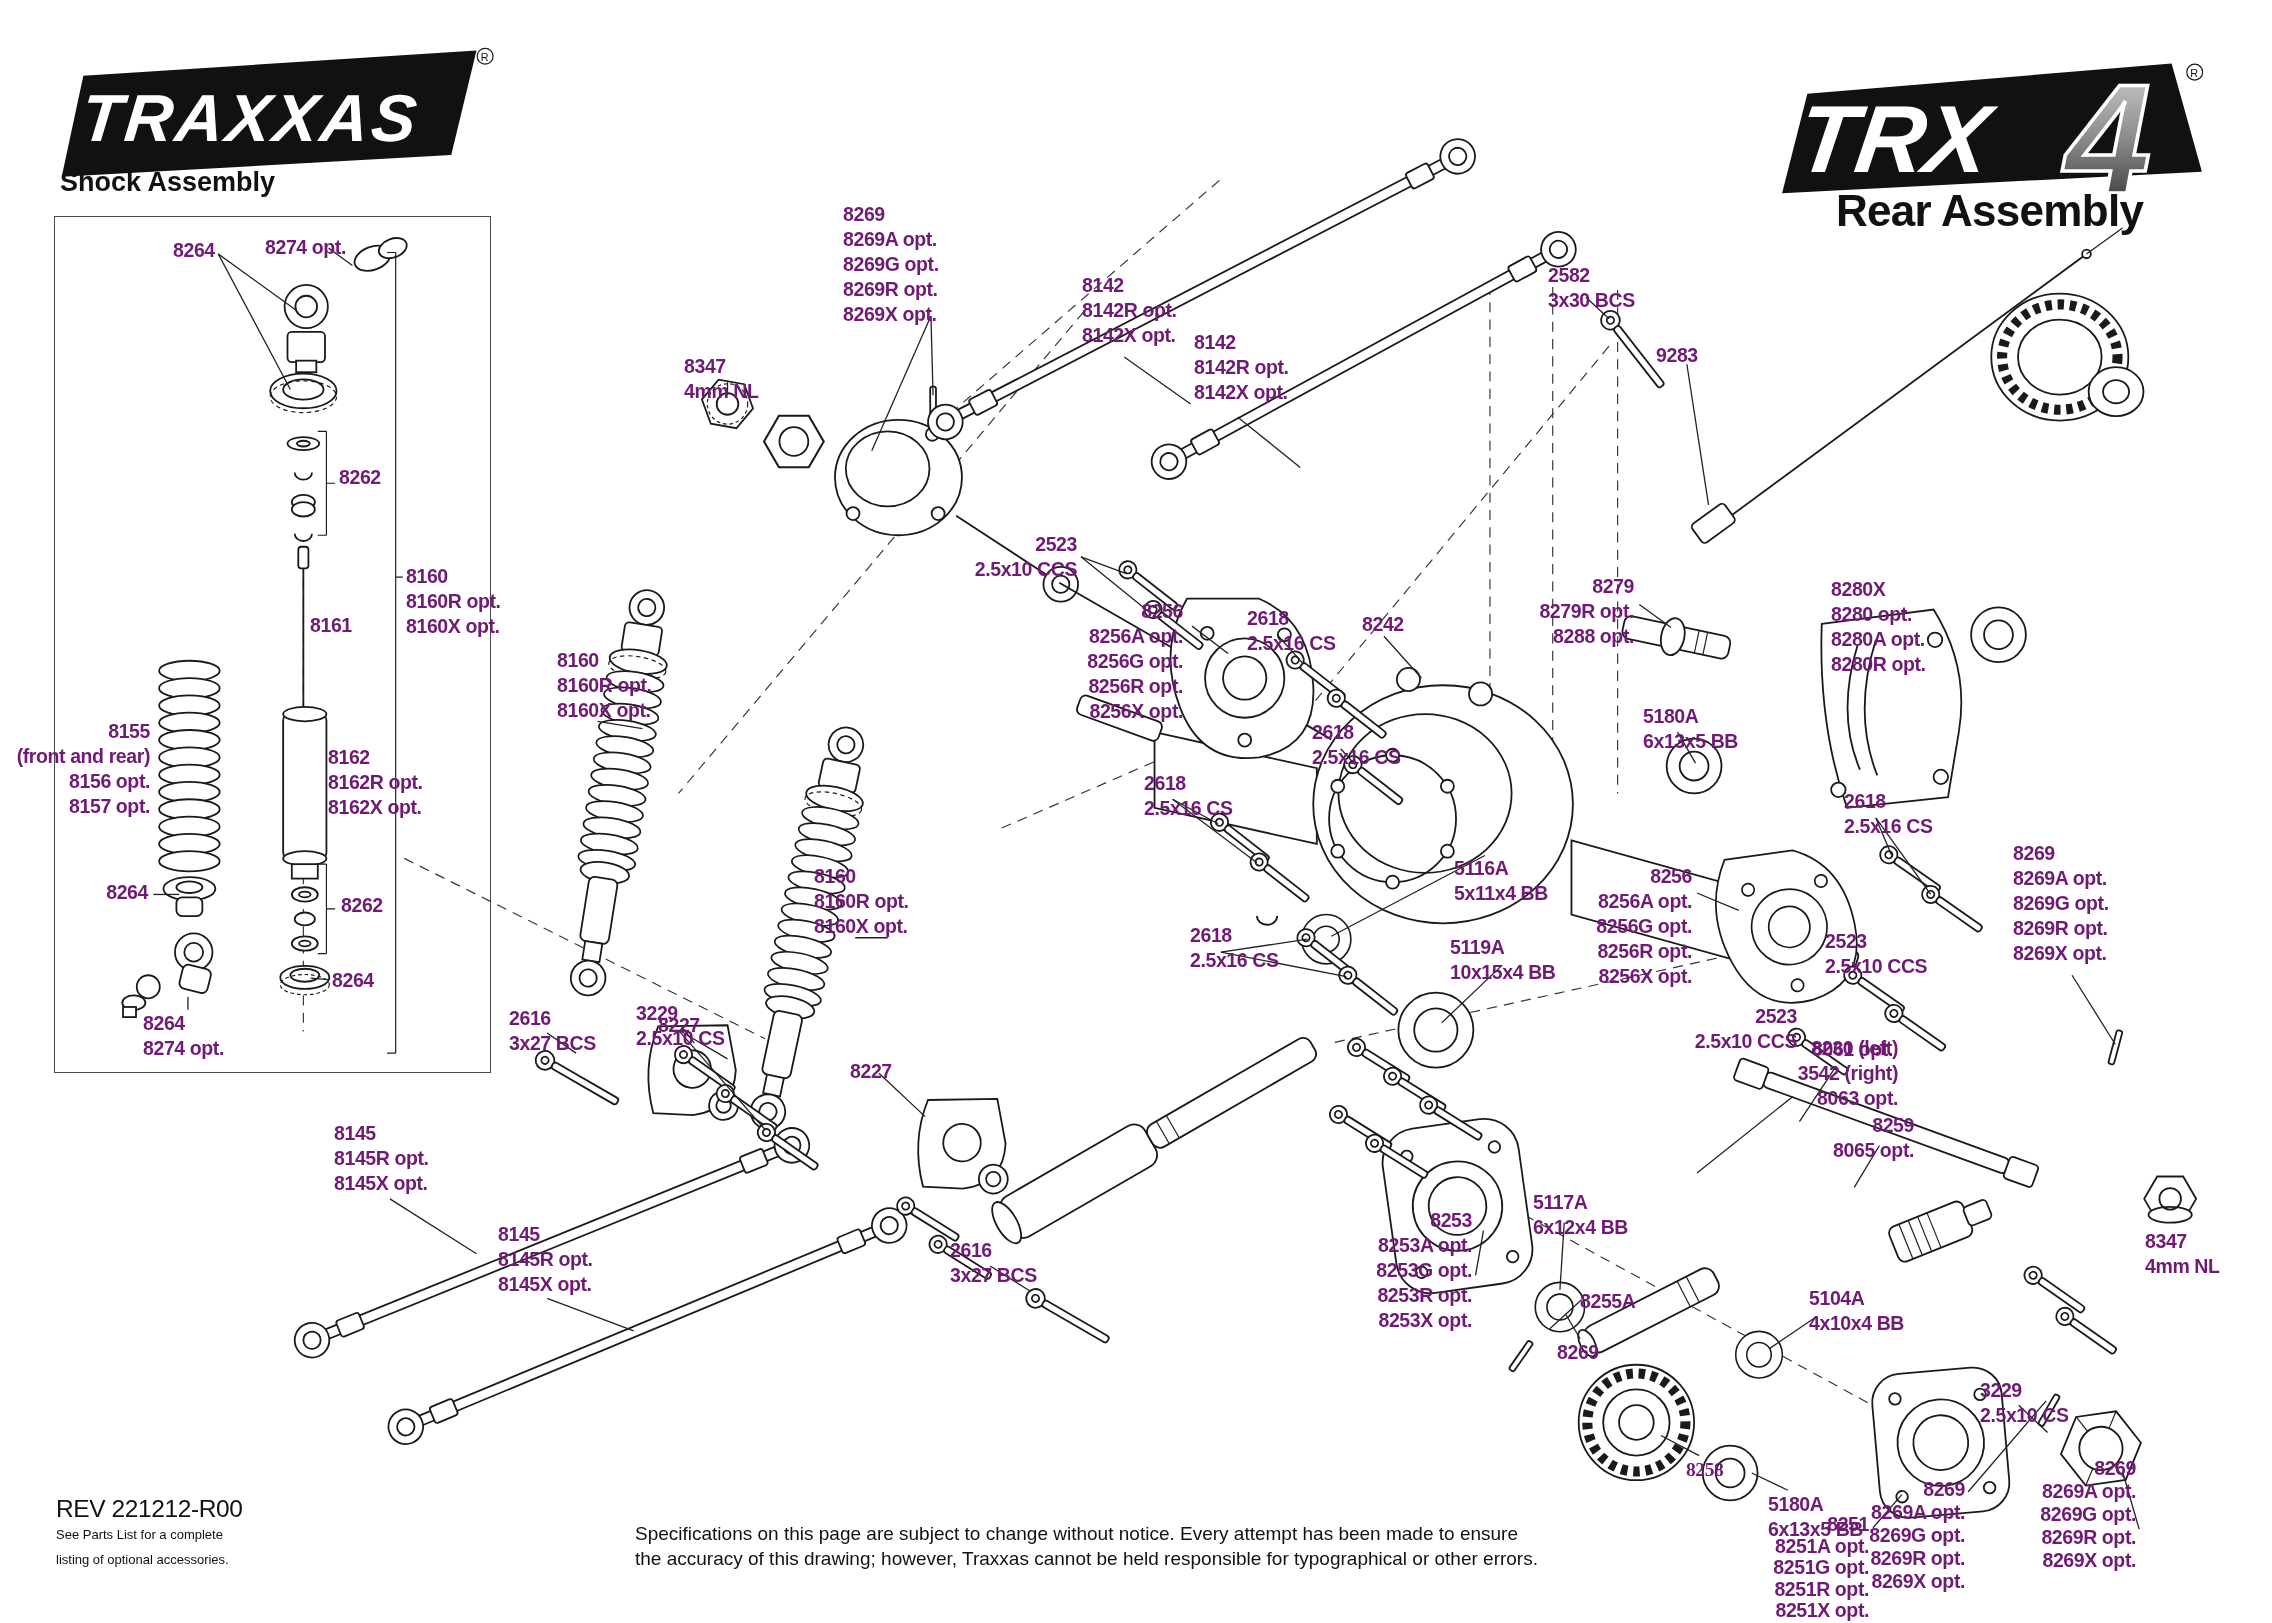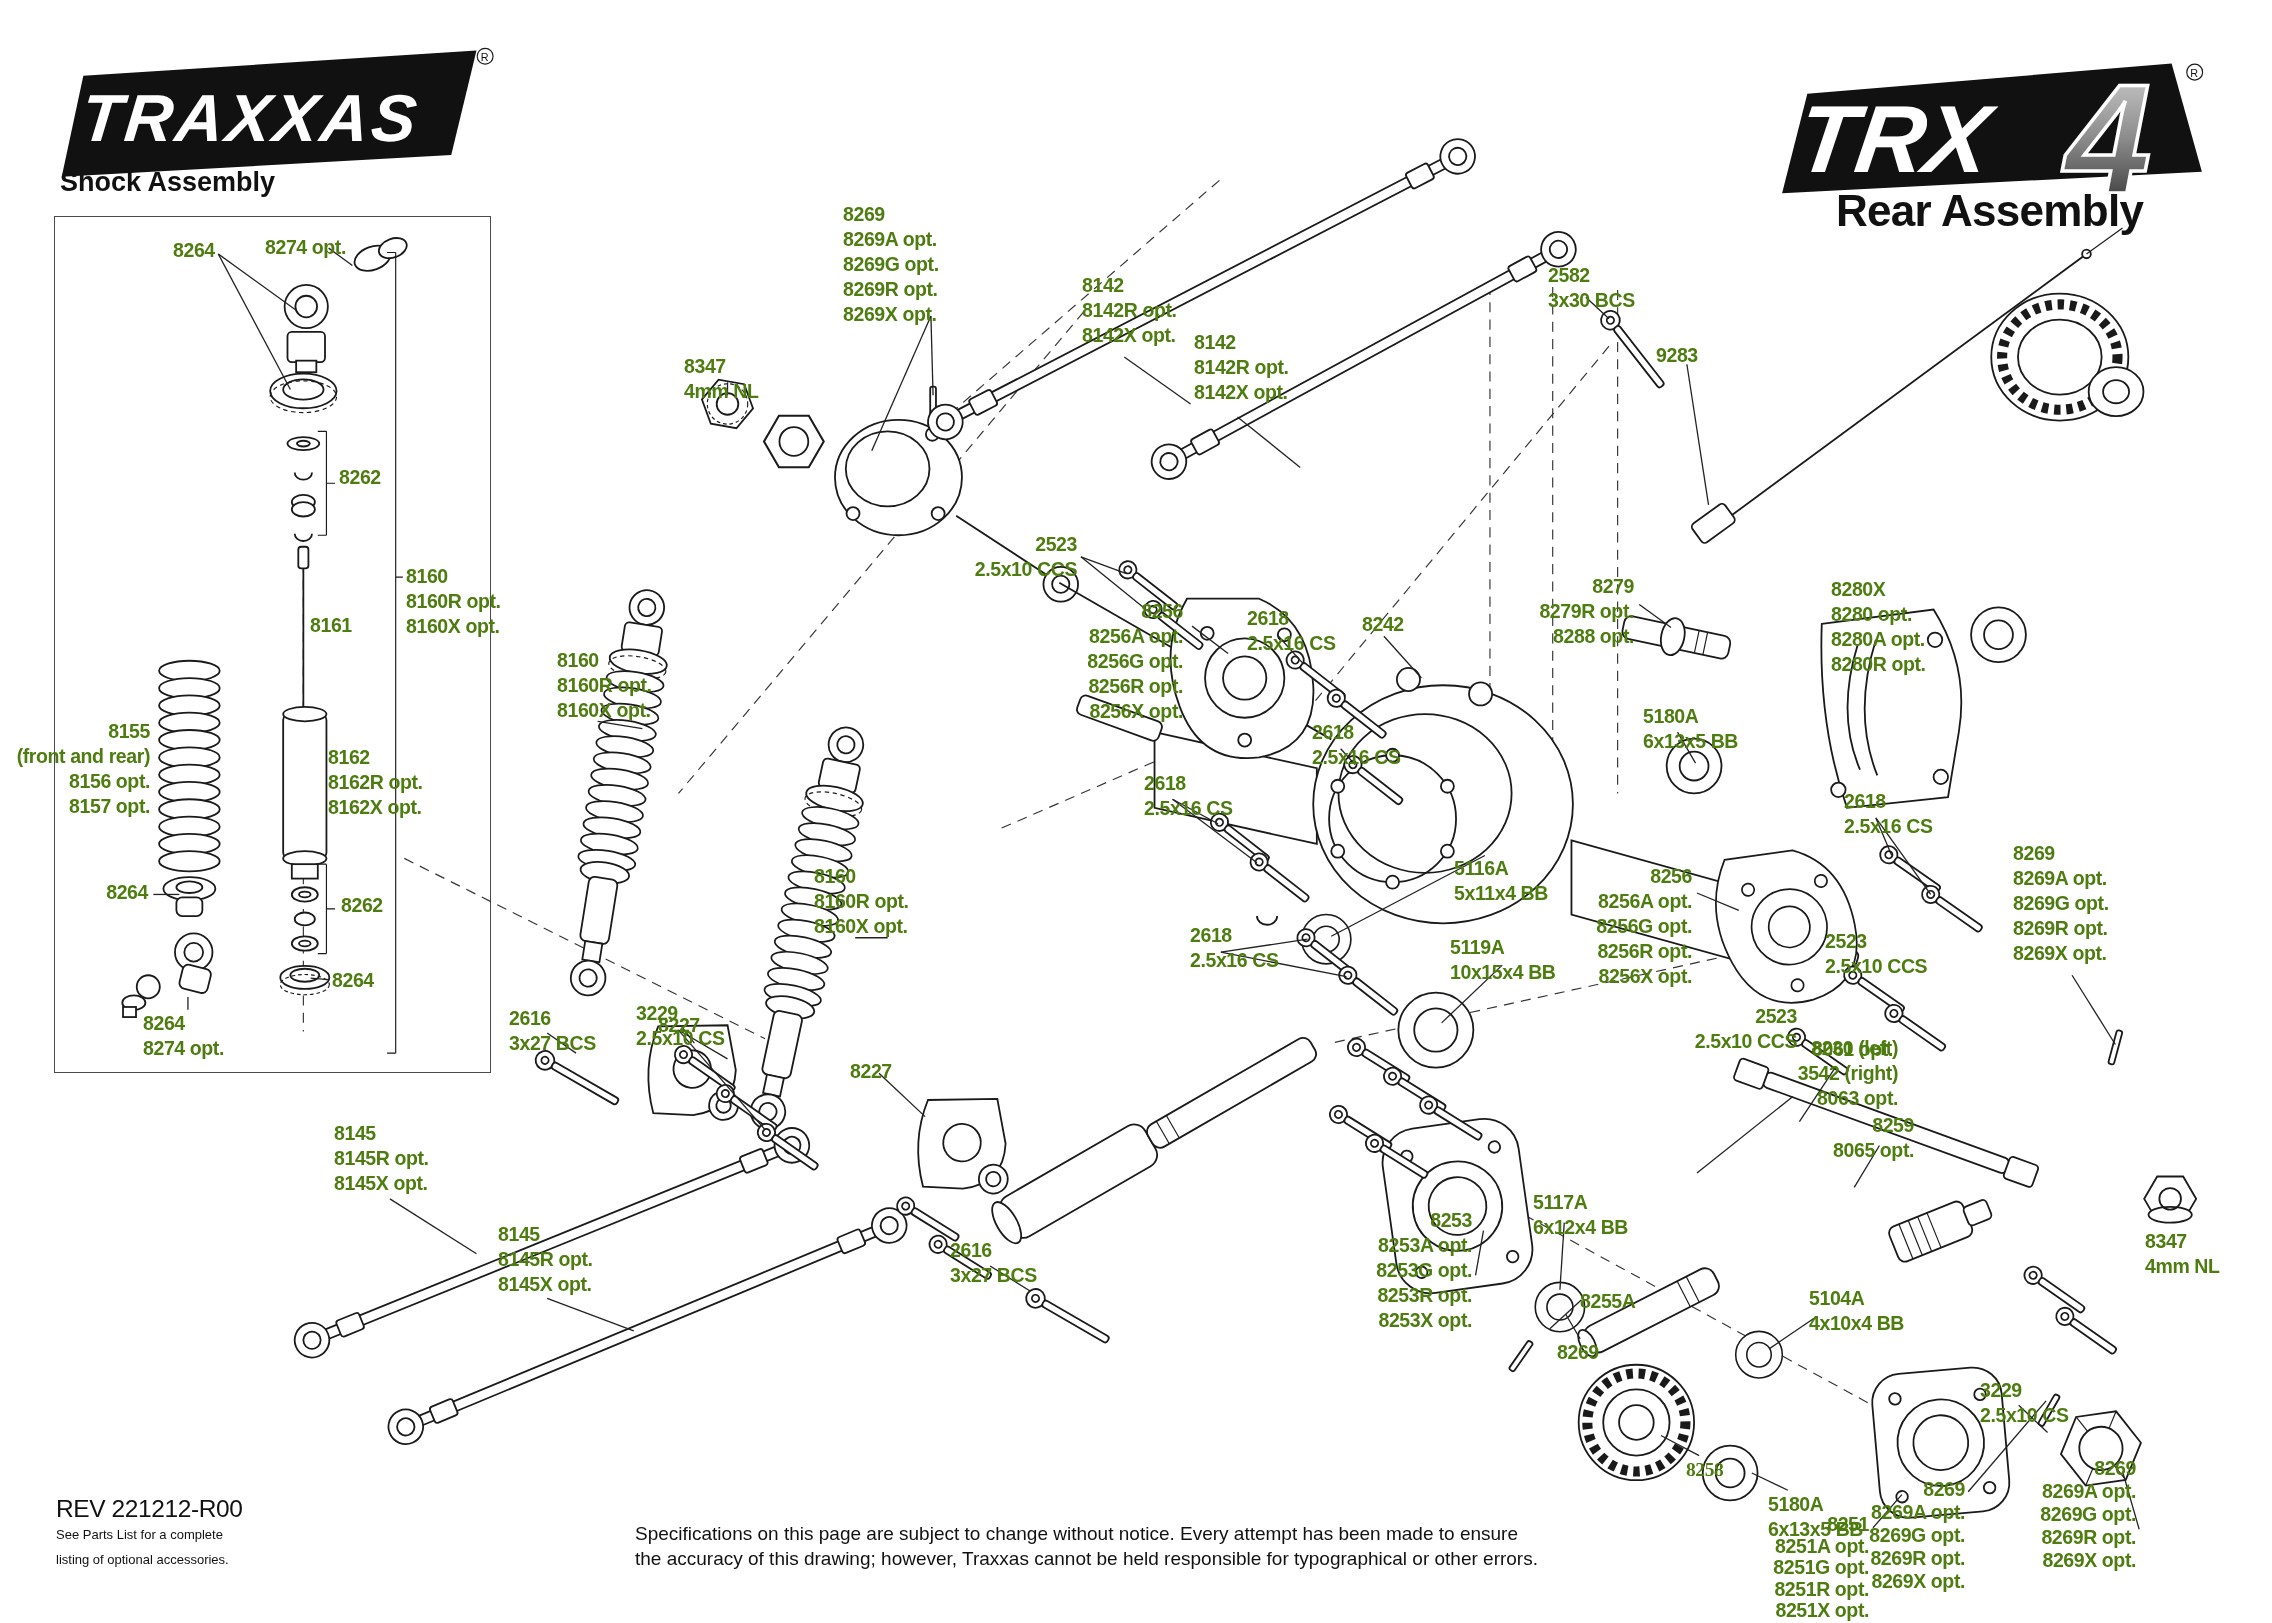--- a/index.html
+++ b/index.html
@@ -7,21 +7,21 @@
        font-family:"Liberation Sans",sans-serif;color:#111}
   svg text{font-family:"Liberation Sans",sans-serif}
   #art{position:absolute;left:0;top:0;z-index:1}
   #art .ln{fill:none;stroke:#1a1a1a;stroke-width:2.5}
   #art .pf{fill:#fff;stroke:#1a1a1a;stroke-width:2.5}
   #art .thin{fill:none;stroke:#1a1a1a;stroke-width:1.6}
   #art .dash{fill:none;stroke:#333;stroke-width:1.6;stroke-dasharray:14 10}
   #art .teeth{fill:none;stroke:#1a1a1a;stroke-width:14;stroke-dasharray:9 8}
   #leaders polyline{fill:none;stroke:#222;stroke-width:1.8}
   .callout{position:absolute;z-index:3;font-weight:700;font-size:19.5px;line-height:25px;
-           letter-spacing:-0.4px;white-space:nowrap;color:#4d7c0f}
+           letter-spacing:-0.4px;white-space:nowrap;color:#701a75}
   .callout.co-r{text-align:right}
   #shock-box{position:absolute;left:54px;top:216px;width:435px;height:855px;border:1.8px solid #4a4a4a;z-index:0}
   #shock-title{position:absolute;left:60px;top:167px;width:436px;
                font-size:27px;font-weight:700;z-index:3}
   #rear-title{position:absolute;left:1836px;top:186px;width:382px;text-align:left;
               font-size:44px;font-weight:700;letter-spacing:-0.7px;z-index:3}
   #rev-block{position:absolute;left:56px;top:1495px;z-index:3}
   #rev-line{font-size:24.5px;font-weight:400;letter-spacing:-0.4px}
   .note-line{font-size:13px;line-height:24.5px;font-weight:400}
   #disclaimer{position:absolute;left:635px;top:1521px;width:923px;text-align:left;

